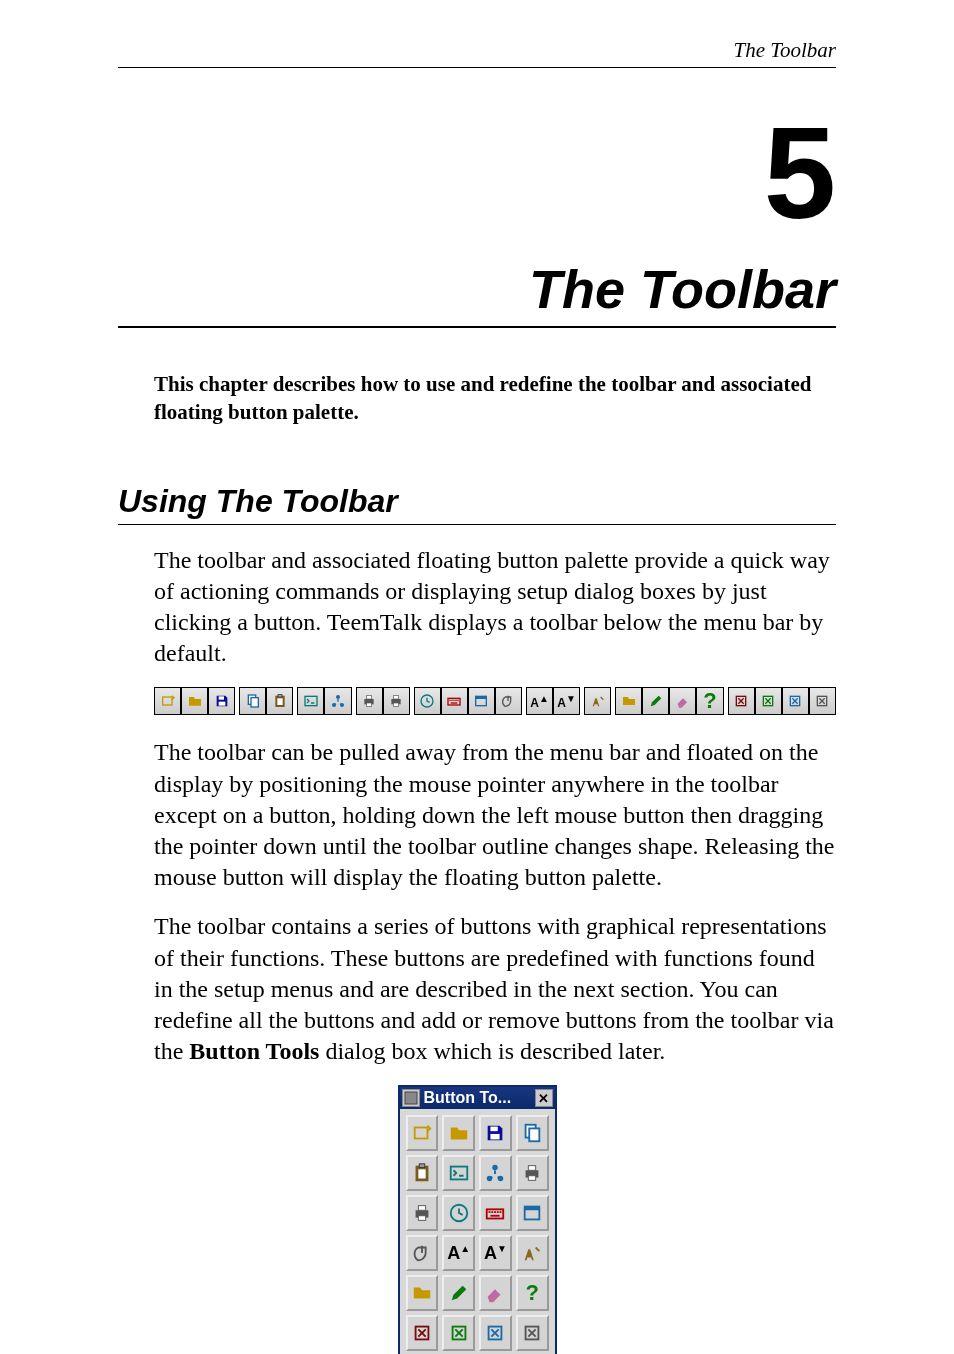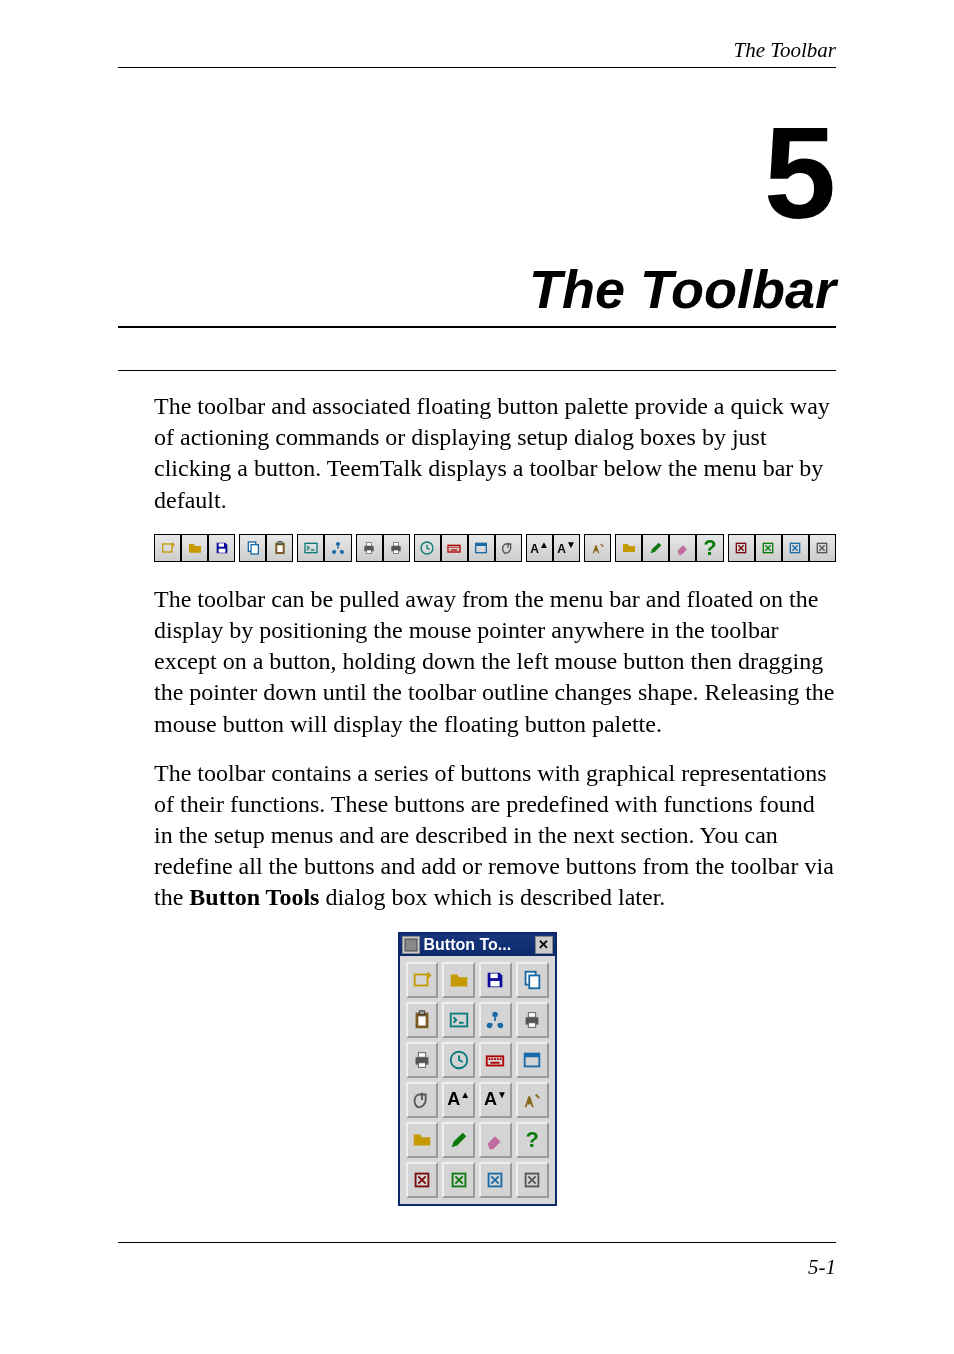--- a/index.html
+++ b/index.html
@@ -166,21 +166,23 @@
 <body>
 
 <div class="page">
   <div class="running-head">The Toolbar</div>
   <hr class="top-rule">
 
   <div class="chapter-num">5</div>
   <div class="chapter-title">The Toolbar</div>
   <hr class="title-rule">
 
-
+  <p class="intro">This chapter describes how to use and redefine the toolbar and associated floating button palette.</p>
+
+  <div class="section-h">Using The Toolbar</div>
   <hr class="section-rule">
 
   <p class="body-p">The toolbar and associated floating button palette provide a quick way of actioning commands or displaying setup dialog boxes by just clicking a button. TeemTalk displays a toolbar below the menu bar by default.</p>
 
   <div class="toolbar-strip" id="toolbar-strip">
       <div class="tbtn">
         <svg viewBox="0 0 24 24">
           <rect x="4" y="6" width="14" height="12" fill="none" stroke="#c49a00" stroke-width="2"></rect>
           <path d="M18 4l3 3-3 3" stroke="#c49a00" stroke-width="2" fill="none"></path>
         </svg>

